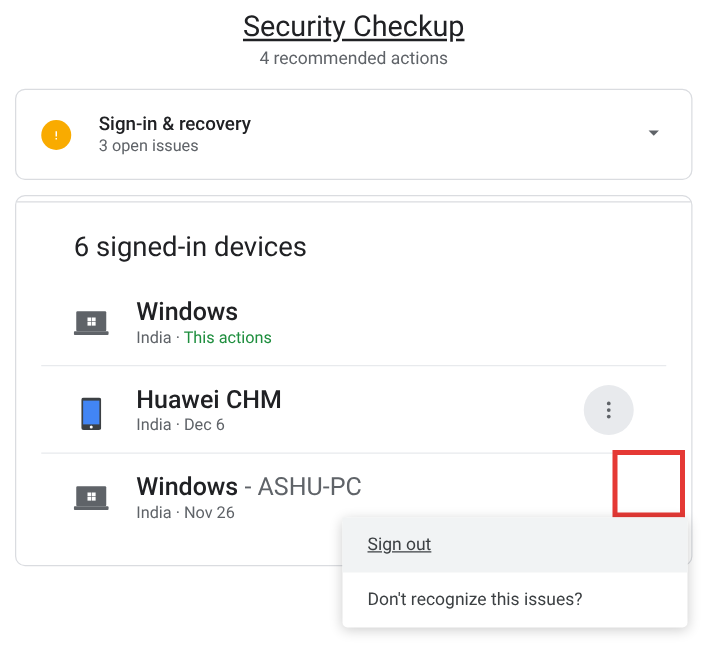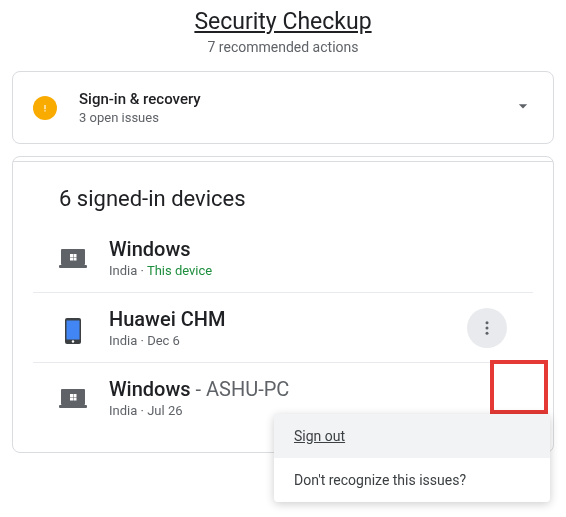--- a/index.html
+++ b/index.html
@@ -34,21 +34,21 @@
 .popup-item { padding: 14px 20px; font-size: 14px; color: #3c4043; cursor: pointer; }
 .popup-item:first-child { background: #f1f3f4; text-decoration: underline; }
 .laptop-svg { fill: #5f6368; }
 .phone-svg { width: 16px; height: 26px; }
 </style>
 </head>
 <body>
 
 <div class="header">
   <h1>Security Checkup</h1>
-  <p>7 recommended actions</p>
+  <p>4 recommended actions</p>
 </div>
 
 <div class="card">
   <div class="card-header">
     <div class="status-icon status-warn">
       <svg width="14" height="14" viewBox="0 0 24 24">
           <path fill="#fff" d="M11 7h2v7h-2zm0 9h2v2h-2z"></path>
         </svg>
     </div>
     <div class="card-title">
@@ -73,21 +73,21 @@
             <rect x="2" y="1" width="24" height="16" rx="1" fill="#5f6368"></rect>
             <rect x="0" y="17" width="28" height="3" rx="1" fill="#5f6368"></rect>
             <rect x="11" y="6" width="3" height="3" fill="#fff"></rect>
             <rect x="14.5" y="6" width="3" height="3" fill="#fff"></rect>
             <rect x="11" y="9.5" width="3" height="3" fill="#fff"></rect>
             <rect x="14.5" y="9.5" width="3" height="3" fill="#fff"></rect>
           </svg>
       </div>
       <div class="device-info">
         <div class="name"><span>Windows</span><span class="suffix"></span></div>
-        <div class="meta"><span>India</span> <span class="dot">·</span> <span class="this-device">This device</span></div>
+        <div class="meta"><span>India</span> <span class="dot">·</span> <span class="this-device">This actions</span></div>
       </div>
     </div>
 
     <div class="device-row">
       <div class="device-icon" style="display:flex;justify-content:center;">
         <svg class="phone-svg" viewBox="0 0 16 26">
             <rect x="0" y="0" width="16" height="26" rx="2" fill="#3c4043"></rect>
             <rect x="1.5" y="2.5" width="13" height="19" fill="#4285f4"></rect>
             <circle cx="8" cy="23.5" r="1.2" fill="#fff"></circle>
           </svg>
@@ -111,21 +111,21 @@
             <rect x="2" y="1" width="24" height="16" rx="1" fill="#5f6368"></rect>
             <rect x="0" y="17" width="28" height="3" rx="1" fill="#5f6368"></rect>
             <rect x="11" y="6" width="3" height="3" fill="#fff"></rect>
             <rect x="14.5" y="6" width="3" height="3" fill="#fff"></rect>
             <rect x="11" y="9.5" width="3" height="3" fill="#fff"></rect>
             <rect x="14.5" y="9.5" width="3" height="3" fill="#fff"></rect>
           </svg>
       </div>
       <div class="device-info">
         <div class="name"><span>Windows</span><span class="suffix"> - ASHU-PC</span></div>
-        <div class="meta"><span>India</span> <span class="dot">·</span> <span>Jul 26</span></div>
+        <div class="meta"><span>India</span> <span class="dot">·</span> <span>Nov 26</span></div>
       </div>
     </div>
   </div>
 </div>
 
 <div class="popup">
   <div class="popup-item">Sign out</div>
   <div class="popup-item">Don't recognize this issues?</div>
 </div>
 

